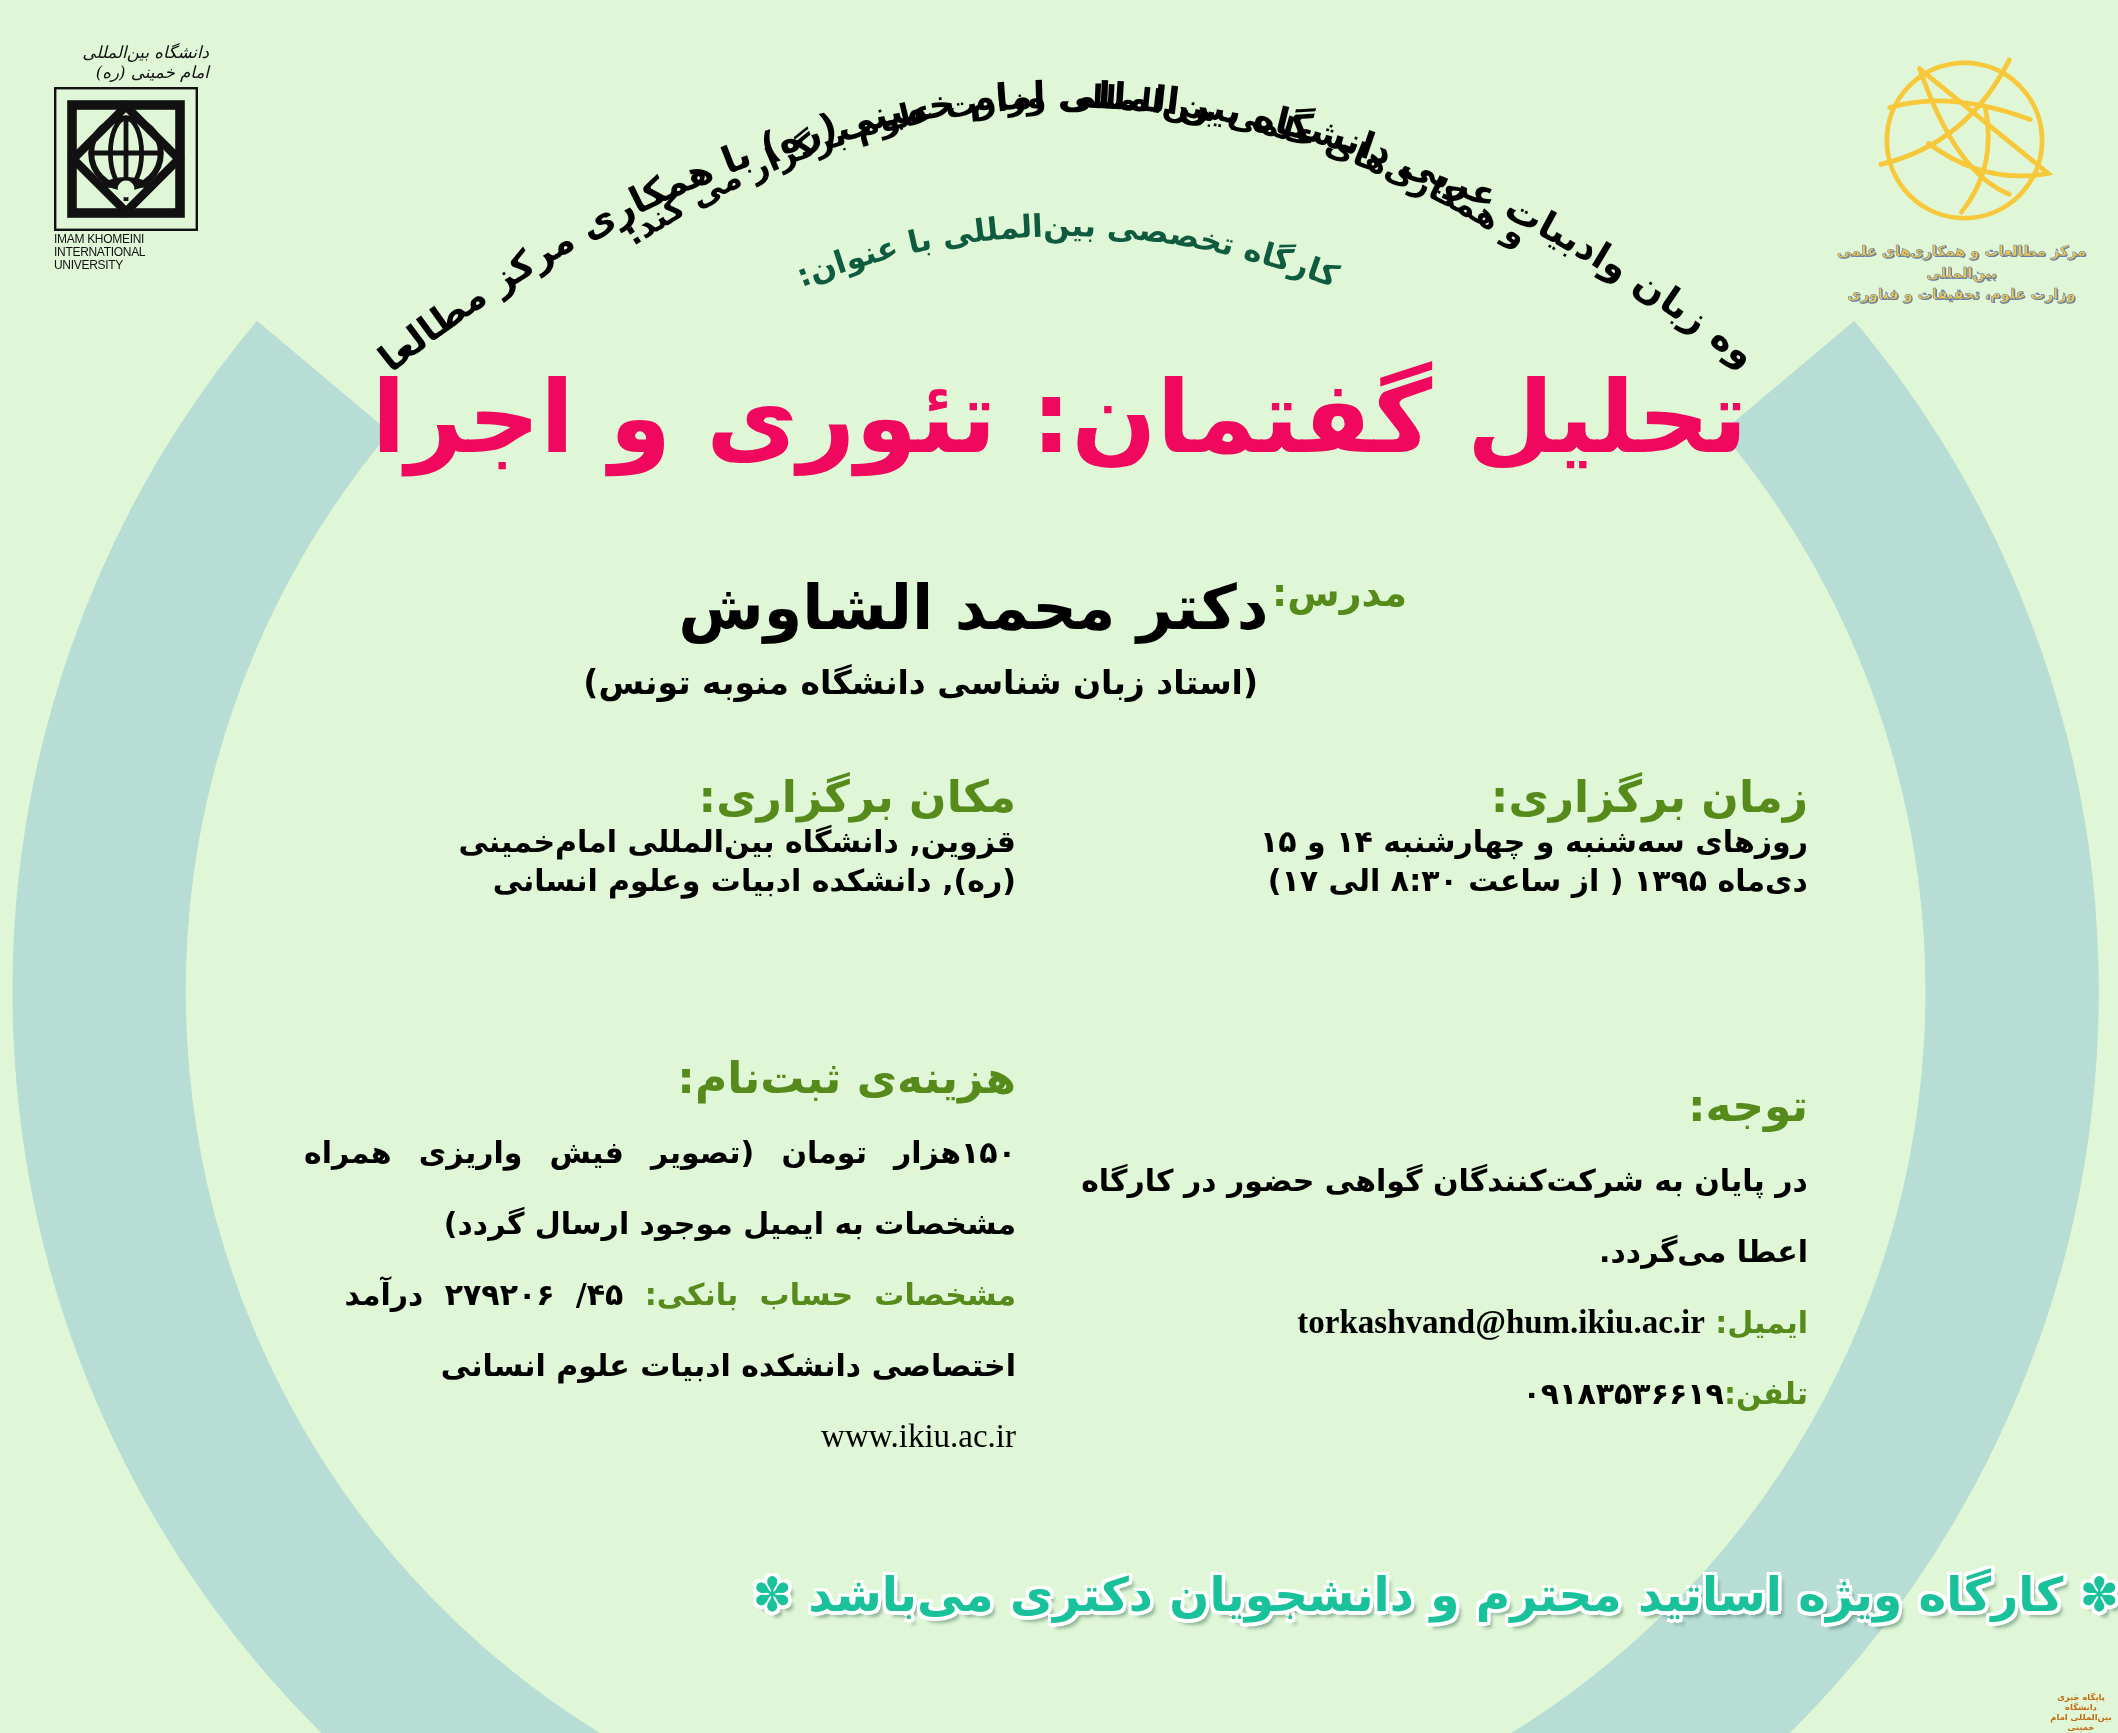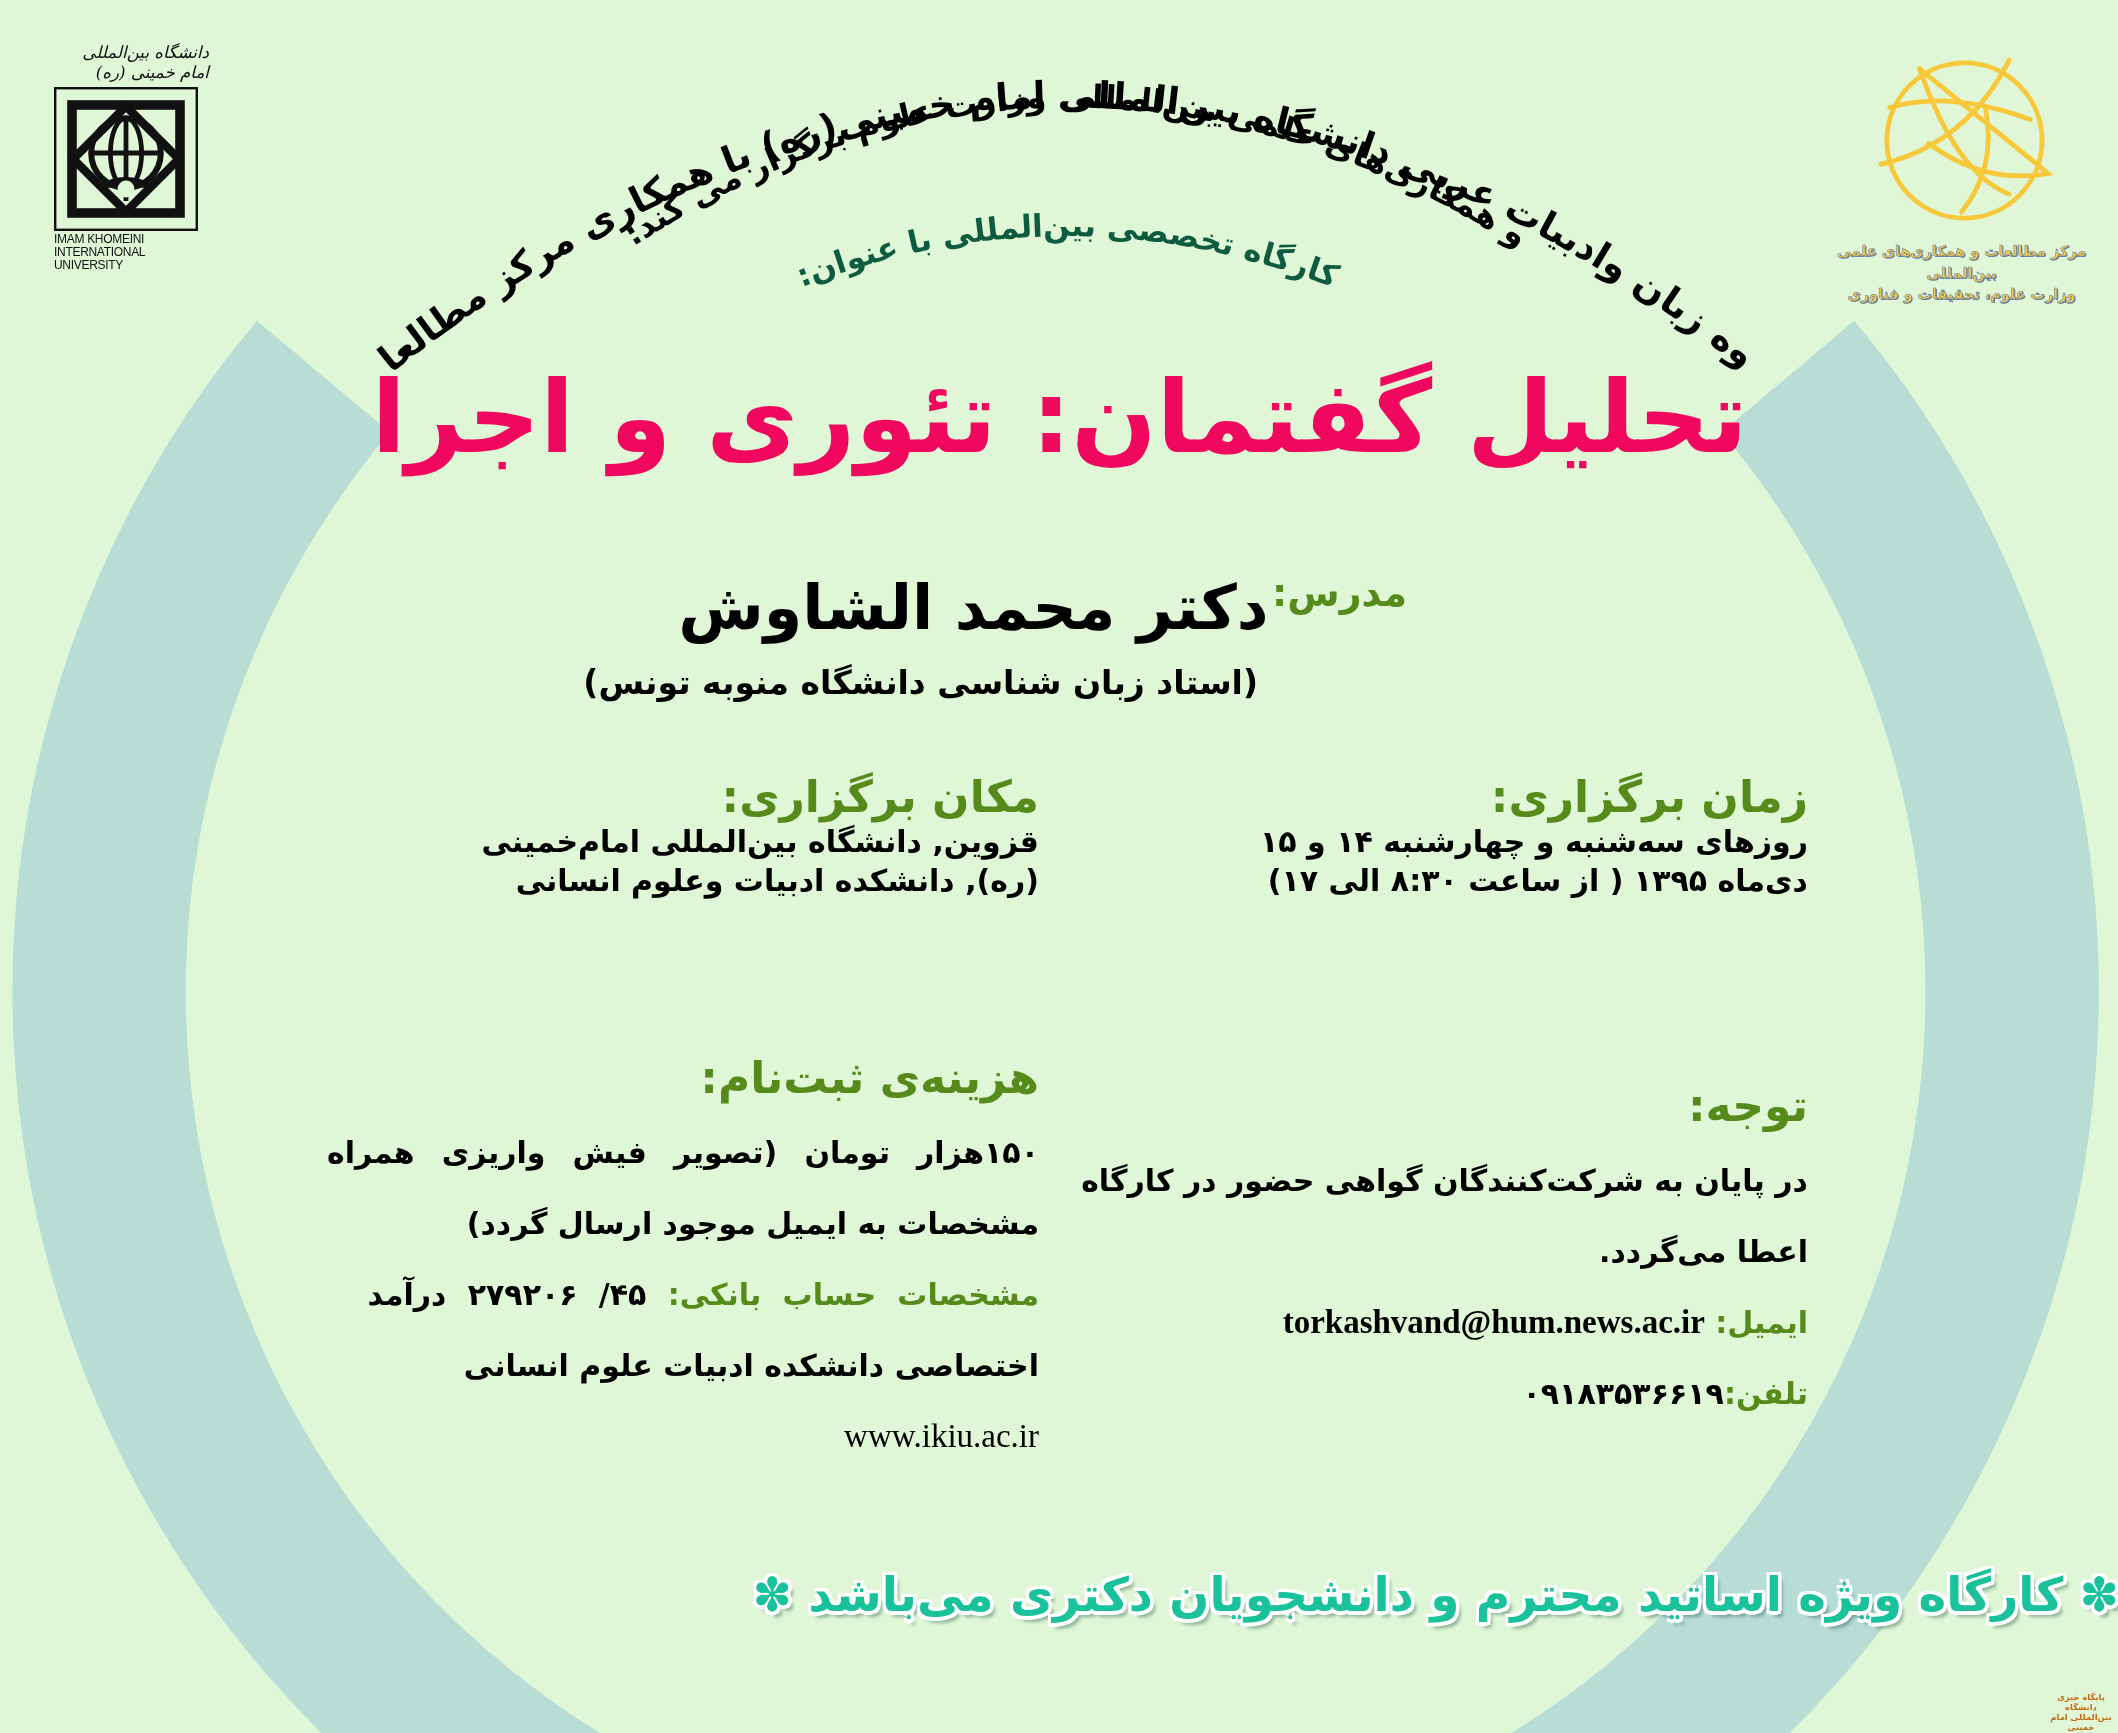--- a/index.html
+++ b/index.html
@@ -19,21 +19,21 @@
   .arc-text { font-weight: bold; color: #000; }
   .arc-sub { font-weight: bold; color: #0f5b3f; }
   .title { left: 0; width: 2119px; top: 359px; text-align: center; font-size: 100px; font-weight: bold; color: #f0085e; }
   .teacher { top: 571px; right: 712px; font-weight: bold; white-space: nowrap; }
   .teacher .lbl { color: #568b1c; font-size: 38px; vertical-align: top; }
   .teacher .nm { color: #000; font-size: 62px; }
   .teacher-sub { top: 663px; right: 861px; font-size: 33px; font-weight: bold; color: #000; white-space: nowrap; }
   .head { font-weight: bold; color: #568b1c; font-size: 44px; white-space: nowrap; }
   .body { font-weight: bold; color: #000; font-size: 30px; line-height: 39px; white-space: nowrap; }
   .col-r { right: 311px; }
-  .col-l { right: 1080px; }
+  .col-l { right: 1103px; }
   .lat { font-family: "Liberation Serif", serif; font-weight: bold; direction: ltr; unicode-bidi: embed; }
   .footer { left: 0; width: 2119px; top: 1567px; font-size: 47px; font-weight: bold; color: #19c29a;
     text-shadow: -3px -3px 0 #fff, 3px -3px 0 #fff, -3px 3px 0 #fff, 3px 3px 0 #fff, 0 3.6px 0 #fff, 3.6px 0 0 #fff, 4.8px 6px 3.6px rgba(0,60,40,.35); }
   .watermark { left: 2045px; top: 1692px; width: 72px; text-align: center; font-size: 9.6px; direction: ltr; }
   .watermark .fa { color: #c46a12; font-weight: bold; font-size: 8.4px; direction: rtl; }
   .watermark .url { color: #3da0dc; font-weight: bold; font-family: "Liberation Sans", sans-serif; }
 </style>
 </head>
 <body>
 
@@ -112,21 +112,21 @@
   <div class="body">قزوین, دانشگاه بین‌المللی امام‌خمینی</div>
   <div class="body">(ره), دانشکده ادبیات وعلوم انسانی</div>
 </div>
 
 <div class="abs col-r" style="top:1080px">
   <div class="head" style="margin-bottom:14.4px">توجه:</div>
   <div class="body" style="line-height:71px">در پایان به شرکت‌کنندگان گواهی حضور در کارگاه</div>
   <div class="body" style="line-height:71px">اعطا می‌گردد.</div>
   <div class="body" style="line-height:71px">
     <span style="color:#568b1c">ایمیل:</span>
-    <span class="lat" style="font-size:33px">torkashvand@hum.news.ac.ir</span>
+    <span class="lat" style="font-size:33px">torkashvand@hum.ikiu.ac.ir</span>
   </div>
   <div class="body" style="line-height:71px">
     <span style="color:#568b1c">تلفن:</span><span>۰۹۱۸۳۵۳۶۶۱۹</span>
   </div>
 </div>
 
 <div class="abs col-l" style="top:1052px">
   <div class="head" style="margin-bottom:14.4px">هزینه‌ی ثبت‌نام:</div>
   <div class="body" style="line-height:71px;word-spacing:16.7px">۱۵۰هزار تومان (تصویر فیش واریزی همراه</div>
   <div class="body" style="line-height:71px">مشخصات به ایمیل موجود ارسال گردد)</div>

